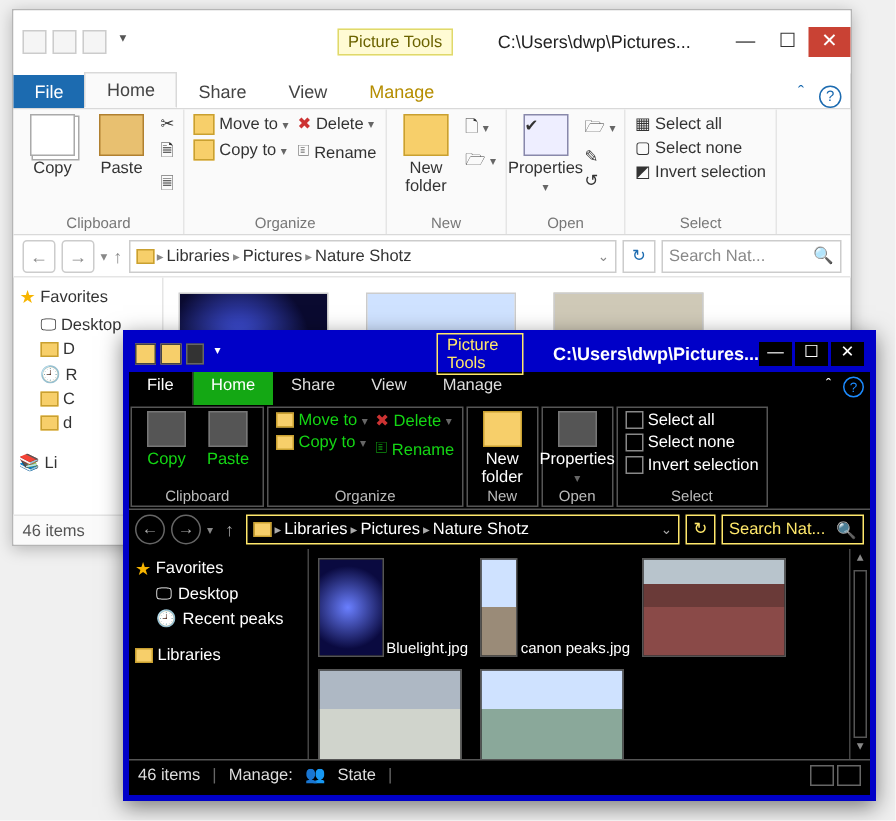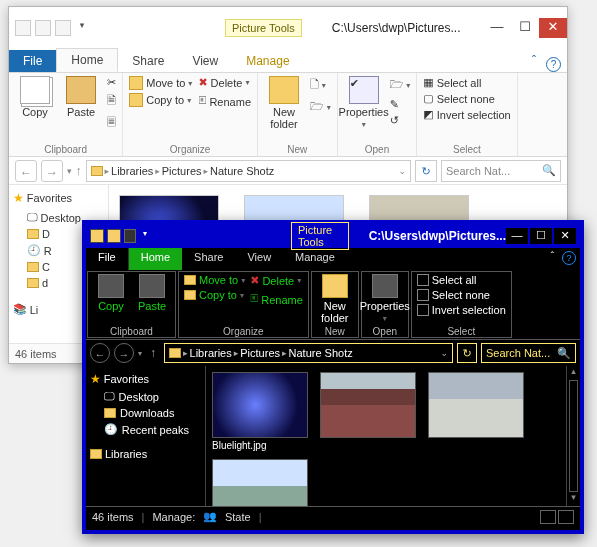--- a/index.html
+++ b/index.html
@@ -100,21 +100,21 @@
 .navB .crumbs .sep { color:#aaa; font-size:9px;}
 .navB .refresh { width:20px; height:20px; border:1px solid #ffe86b; text-align:center; line-height:18px; color:#ffe86b; font-size:11px;}
 .navB .search { width:95px; height:20px; border:1px solid #ffe86b; font-size:11px; color:#ffe86b; padding:0 4px; display:flex; align-items:center; justify-content:space-between;}
 
 .bodyB { display:flex; height:140px; background:#000; }
 .sideB { width:120px; border-right:1px solid #444; font-size:11px; padding:6px 4px; color:#fff; overflow:hidden;}
 .sideB .hdr { display:flex; gap:3px; align-items:center; margin-bottom:2px; }
 .sideB .it { padding:2px 0 2px 14px; display:flex; gap:4px; align-items:center;}
 .sideB .lib { margin-top:10px; display:flex; gap:3px; align-items:center;}
 .contentB { flex:1; padding:6px; display:flex; flex-wrap:wrap; gap:8px; align-content:flex-start; overflow:hidden;}
-.itemB { width:100px; display:flex; flex-direction:column; align-items:flex-start; gap:2px; }
+.itemB { width:100px; display:flex; flex-direction:row; align-items:flex-end; gap:2px; }
 .itemB .th { width:96px; height:66px; border:1px solid #555; }
 .itemB .cap { font-size:10px; color:#fff; text-align:center; white-space:nowrap;}
 .th.b1 { background: radial-gradient(circle at 45% 50%, #6a7fff 0%, #0a0a40 70%); }
 .th.b2 { background: linear-gradient(#cfe2ff 50%, #9a8b78 50%); }
 .th.b3 { background: #9a9a88; }
 .th.b4 { background: linear-gradient(#b8c4cc 25%, #6a3a38 25% 50%, #8a4a48 50%); }
 .th.b5 { background: linear-gradient(#aeb8c4 40%, #d0d4cc 40%); }
 .th.b6 { background: linear-gradient(#cfe2ff 40%, #8aa89a 40%); }
 .scrollB { width:14px; background:#000; border-left:1px solid #444; position:relative;}
 .scrollB .track { position:absolute; top:14px; bottom:14px; left:2px; right:2px; border:1px solid #555;}
@@ -478,36 +478,36 @@
     <div class="sideB">
       <div class="hdr">
           <span class="star">★</span>
           <span>Favorites</span>
         </div>
       <div class="it">
           <span>🖵</span>
           <span>Desktop</span>
         </div>
       <div class="it">
-          <span class="fld"></span>
-          <span>Downloads</span>
-        </div>
-      <div class="it">
           <span>🕘</span>
           <span>Recent peaks</span>
         </div>
       <div class="lib">
           <span class="fld"></span>
           <span>Libraries</span>
         </div>
     </div>
     <div class="contentB">
       <div class="itemB">
           <div class="th b1"></div>
           <div class="cap">Bluelight.jpg</div>
+        </div>
+      <div class="itemB">
+          <div class="th b2"></div>
+          <div class="cap">canon peaks.jpg</div>
         </div>
       <div class="itemB">
           <div class="th b4"></div>
         </div>
       <div class="itemB">
           <div class="th b5"></div>
         </div>
       <div class="itemB">
           <div class="th b6"></div>
         </div>

